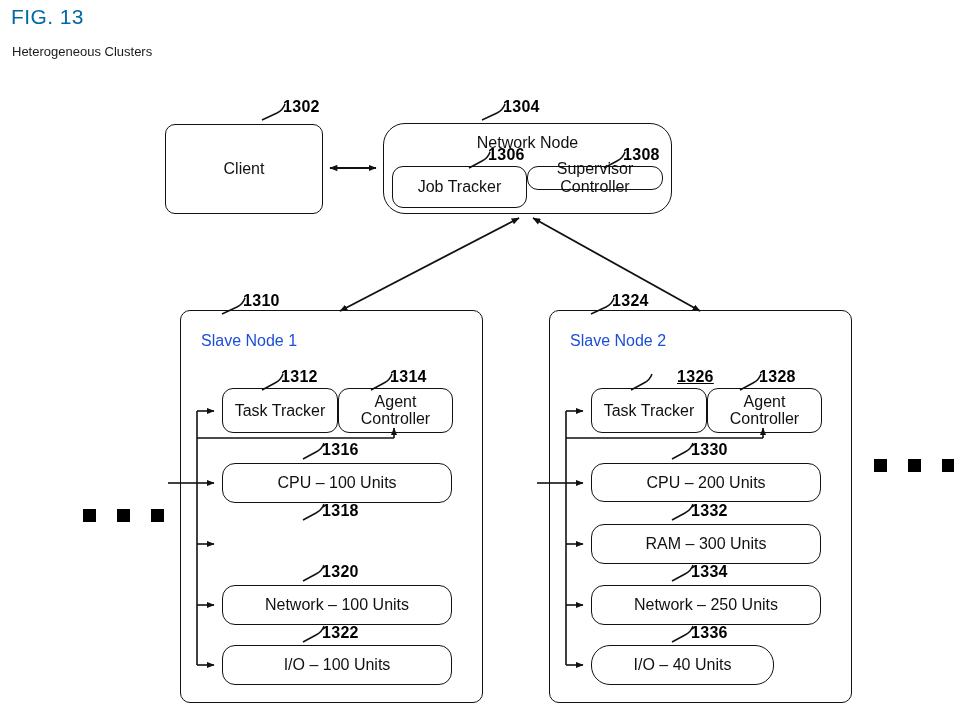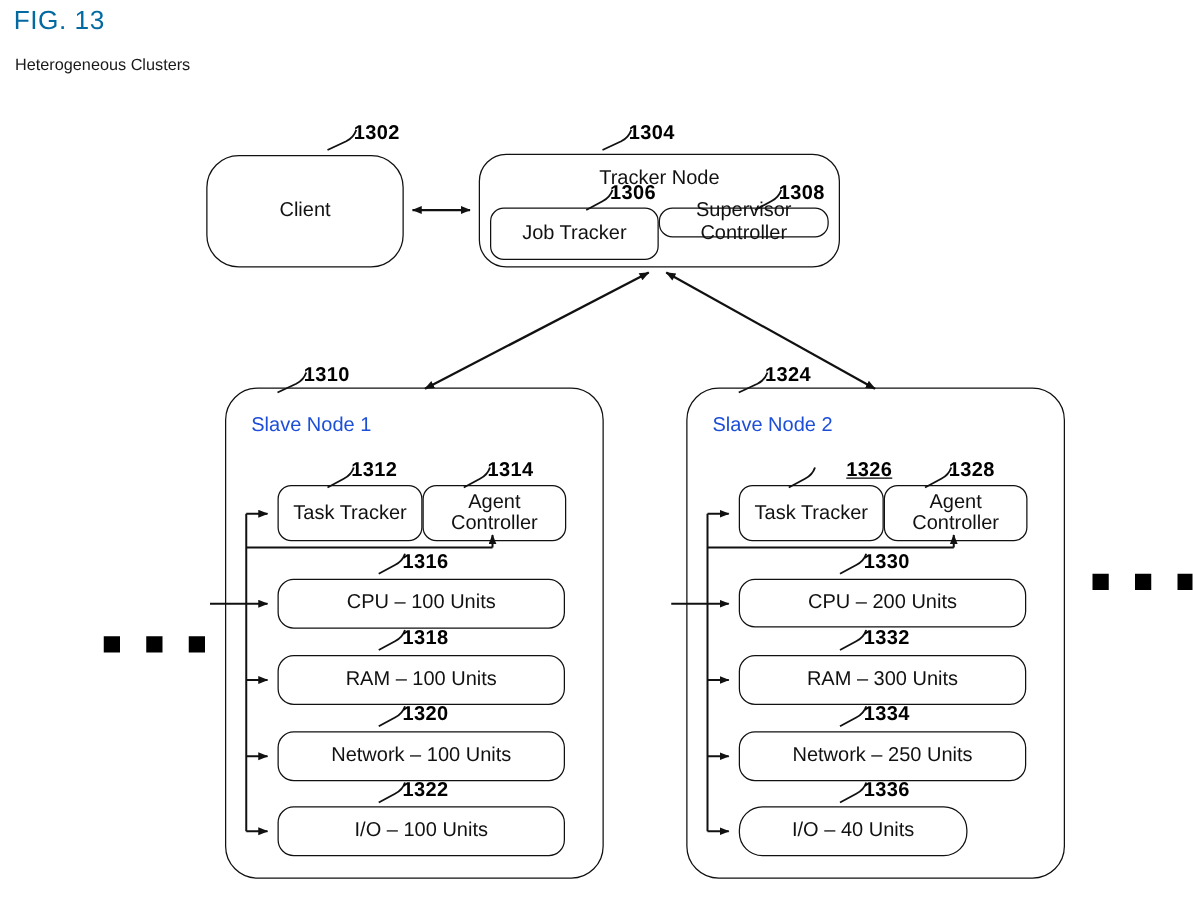--- a/index.html
+++ b/index.html
@@ -54,21 +54,21 @@
     white-space: nowrap;
     letter-spacing: 0.3px;
   }
   .box {
     position: absolute;
     border: 1.6px solid #111;
     background: transparent;
     box-sizing: border-box;
   }
   .box-outer {
-    border-radius: 26px;
+    border-radius: 10px;
   }
   .box-node {
     border-radius: 22px;
   }
   .box-inner {
     border-radius: 11px;
   }
   .box-res {
     border-radius: 13px;
   }
@@ -179,21 +179,21 @@
   <div class="fig-title">FIG. 13</div>
   <div class="fig-subtitle">Heterogeneous Clusters</div>
 
   <div class="ref" style="left:283px; top:98px;">1302</div>
   <div class="box box-outer" style="left:165px; top:124px; width:158px; height:90px;">
     <div class="centered-text" style="top:50%; transform:translateY(-50%);">Client</div>
   </div>
 
   <div class="ref" style="left:503px; top:98px;">1304</div>
   <div class="box box-node" style="left:383px; top:123px; width:289px; height:91px;">
-    <div class="centered-text" style="top:10px;">Tracker Node</div>
+    <div class="centered-text" style="top:10px;">Network Node</div>
   </div>
   <div class="ref" style="left:488px; top:146px;">1306</div>
   <div class="ref" style="left:623px; top:146px;">1308</div>
   <div class="box box-inner" style="left:392px; top:166px; width:135px; height:42px;">
     <div class="centered-text" style="top:50%; transform:translateY(-50%);">Job Tracker</div>
   </div>
   <div class="box box-inner" style="left:527px; top:166px; width:136px; height:24px;">
     <div class="centered-text" style="top:50%; transform:translateY(-50%);">
       <span>Supervisor</span><br>
       <span>Controller</span>
@@ -216,23 +216,20 @@
       <span>Controller</span>
     </div>
   </div>
 
   <div class="ref" style="left:322px; top:441px;">1316</div>
   <div class="box box-res" style="left:222px; top:463px; width:230px; height:40px;">
     <div class="centered-text">CPU – 100 Units</div>
   </div>
 
   <div class="ref" style="left:322px; top:502px;">1318</div>
-  <div class="box box-res" style="left:222px; top:524px; width:230px; height:40px;">
-    <div class="centered-text">RAM – 100 Units</div>
-  </div>
 
   <div class="ref" style="left:322px; top:563px;">1320</div>
   <div class="box box-res" style="left:222px; top:585px; width:230px; height:40px;">
     <div class="centered-text">Network – 100 Units</div>
   </div>
 
   <div class="ref" style="left:322px; top:624px;text-align:right;">1322</div>
   <div class="box box-res" style="left:222px; top:645px; width:230px; height:40px;">
     <div class="centered-text">I/O – 100 Units</div>
   </div>

